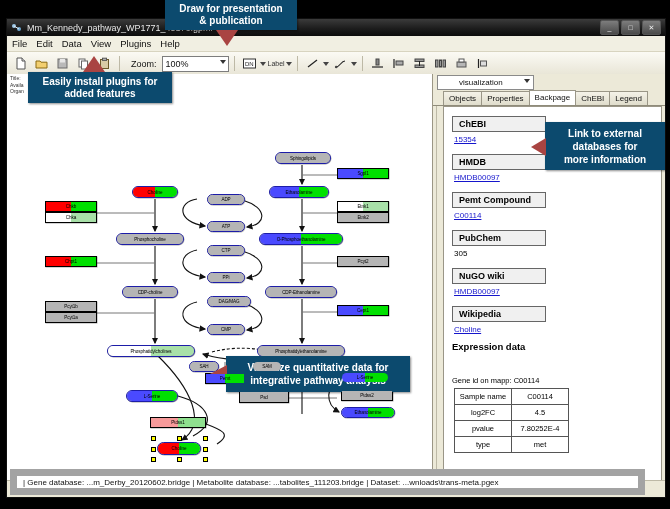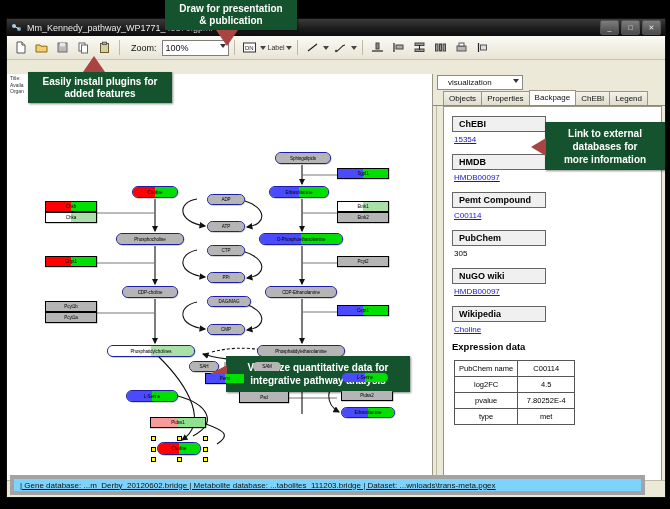--- a/index.html
+++ b/index.html
@@ -43,64 +43,64 @@
   .body{position:absolute;left:0;top:55px;right:0;bottom:0;display:flex;}
   .canvaswrap{position:relative;width:425px;background:#fff;border:1px solid #9b9685;
               border-top:none;border-left:none;overflow:hidden;}
   .canvas{position:absolute;inset:0;background:#fff;}
   .pw-meta{position:absolute;left:3px;top:1px;font-size:5px;line-height:6.5px;color:#333;}
 
   
   .rightpanel{flex:1;display:flex;flex-direction:column;background:#ece9d8;}
   .visrow{height:17px;display:flex;align-items:center;padding-left:4px;}
   .visbox{width:74px;height:13px;background:#fff;border:1px solid #8a8a8a;font-size:8px;
-          color:#111;display:flex;align-items:center;padding-left:10px;position:relative;}
+          color:#111;display:flex;align-items:center;padding-left:21px;position:relative;}
   .visbox .zoomarrow{right:3px;top:3px;}
   .tabsrow{height:14px;display:flex;align-items:flex-end;padding-left:10px;gap:0px;
            border-bottom:1px solid #8f8b7a;background:#ece9d8;}
   .tab{font-size:8px;padding:1px 5px 1px 5px;border:1px solid #9a9687;border-bottom:none;
        background:linear-gradient(180deg,#f4f2e8,#e0ddcc);color:#111;margin-right:-1px;height:11px;
        line-height:11px;}
   .tab.active{background:#fff;font-weight:normal;position:relative;top:0px;height:12px;line-height:12px;}
   .backpage{flex:1;background:#fff;margin:0 3px 3px 10px;border:1px solid #9a9687;overflow:hidden;
             position:relative;padding:6px 0 0 8px;}
   .dbhead{display:inline-block;min-width:80px;border:1px solid #666;background:#f0f0f0;
           font-size:9px;font-weight:bold;color:#000;padding:2px 6px;margin-bottom:3px;}
   .dblink{font-size:8px;color:#1515cc;text-decoration:underline;display:block;margin:0 0 7px 2px;}
   .dbval{font-size:8px;color:#000;display:block;margin:0 0 7px 2px;}
-  .exphead{font-size:9.5px;font-weight:bold;color:#000;margin:2px 0 8px 0;}
+  .exphead{font-size:9.5px;font-weight:bold;color:#000;margin:2px 0 24px 0;}
   .geneid{font-size:7.5px;color:#000;margin-bottom:3px;}
   table.exp{border-collapse:collapse;margin-left:2px;}
   table.exp td{border:1px solid #555;font-size:7.5px;color:#000;text-align:center;
                padding:2px 4px;min-width:48px;height:11px;}
 
   
   .vscroll{position:absolute;left:3px;top:0;bottom:0;width:6px;background:#ece9d8;
            border-left:1px solid #bdb9a6;}
 
   
   .statusbar{position:absolute;left:0;right:0;bottom:0;height:16px;background:#ece9d8;
              border-top:1px solid #bdb9a6;display:flex;align-items:center;}
   .statusbar .st{font-size:8px;color:#111;padding-left:6px;white-space:nowrap;}
-  .statusinner{position:absolute;left:3px;right:20px;bottom:2px;height:12px;background:#7dd3fc;
-               border:4px solid #a3a3a3;display:flex;align-items:center;text-decoration:underline;}
+  .statusinner{position:absolute;left:3px;right:20px;bottom:2px;height:12px;background:#ffffff;
+               border:7px solid #a3a3a3;display:flex;align-items:center;}
 
   
   .node{position:absolute;box-sizing:border-box;font-size:4.6px;color:#000;
         display:flex;align-items:center;justify-content:center;text-align:center;
         font-family:"Liberation Sans",sans-serif;letter-spacing:-0.1px;overflow:hidden;}
   .metab{border:1px solid #1d1da8;border-radius:7px;background:#b0b0b0;
          box-shadow:0.5px 0.5px 0 rgba(0,0,0,.35);}
   .gene{border:1px solid #000;background:#b5b5b5;box-shadow:0.5px 0.5px 0 rgba(0,0,0,.35);}
   .lbl{position:relative;z-index:3;}
   .half{position:absolute;top:0;bottom:0;z-index:1;}
   .selhandles div{position:absolute;width:3px;height:3px;background:#ffff00;border:1px solid #000;}
 
   
-  .callout{position:absolute;background:#14532d;color:#fff;font-weight:bold;text-align:center;
+  .callout{position:absolute;background:#0c4a6e;color:#fff;font-weight:bold;text-align:center;
            box-shadow:1px 1px 2px rgba(0,0,0,.45);display:flex;align-items:center;
            justify-content:center;line-height:12px;}
   .arrow{position:absolute;width:0;height:0;}
   .share{position:absolute;border:1px solid #e8b9b9;background:rgba(255,255,255,.0);
          display:flex;align-items:center;justify-content:center;}
 </style>
 </head>
 <body>
 
 <div id="root">
@@ -116,20 +116,28 @@
         </svg>
       </span>
       <span class="title-txt">Mm_Kennedy_pathway_WP1771_45176.gpml</span>
       <span class="win-btns">
         <span class="win-btn">_</span>
         <span class="win-btn">□</span>
         <span class="win-btn">✕</span>
       </span>
     </div>
 
+    <div class="menubar">
+      <span>File</span>
+      <span>Edit</span>
+      <span>Data</span>
+      <span>View</span>
+      <span>Plugins</span>
+      <span>Help</span>
+    </div>
 
     <div class="toolbar">
       <span class="tbtn">
         <svg width="13" height="13" viewBox="0 0 13 13">
             <path d="M3 1h5l3 3v8H3z" fill="#fff" stroke="#555"></path>
             <path d="M8 1v3h3" fill="#ddd" stroke="#555"></path>
           </svg>
       </span>
       <span class="tbtn">
         <svg width="13" height="13" viewBox="0 0 13 13">
@@ -509,25 +517,26 @@
             <div>
               <div class="dbhead">NuGO wiki</div>
               <a class="dblink">HMDB00097</a>
             </div>
             <div>
               <div class="dbhead">Wikipedia</div>
               <a class="dblink">Choline</a>
             </div>
 
             <div class="exphead">Expression data</div>
+            <div class="geneid">Gene id on mapp: C00114</div>
 
             <table class="exp">
               <tbody>
                   <tr>
-                <td>PubChem name</td>
+                <td>Sample name</td>
                 <td>C00114</td>
               </tr>
               <tr>
                 <td>log2FC</td>
                 <td>4.5</td>
               </tr>
               <tr>
                 <td>pvalue</td>
                 <td>7.80252E-4</td>
               </tr>

